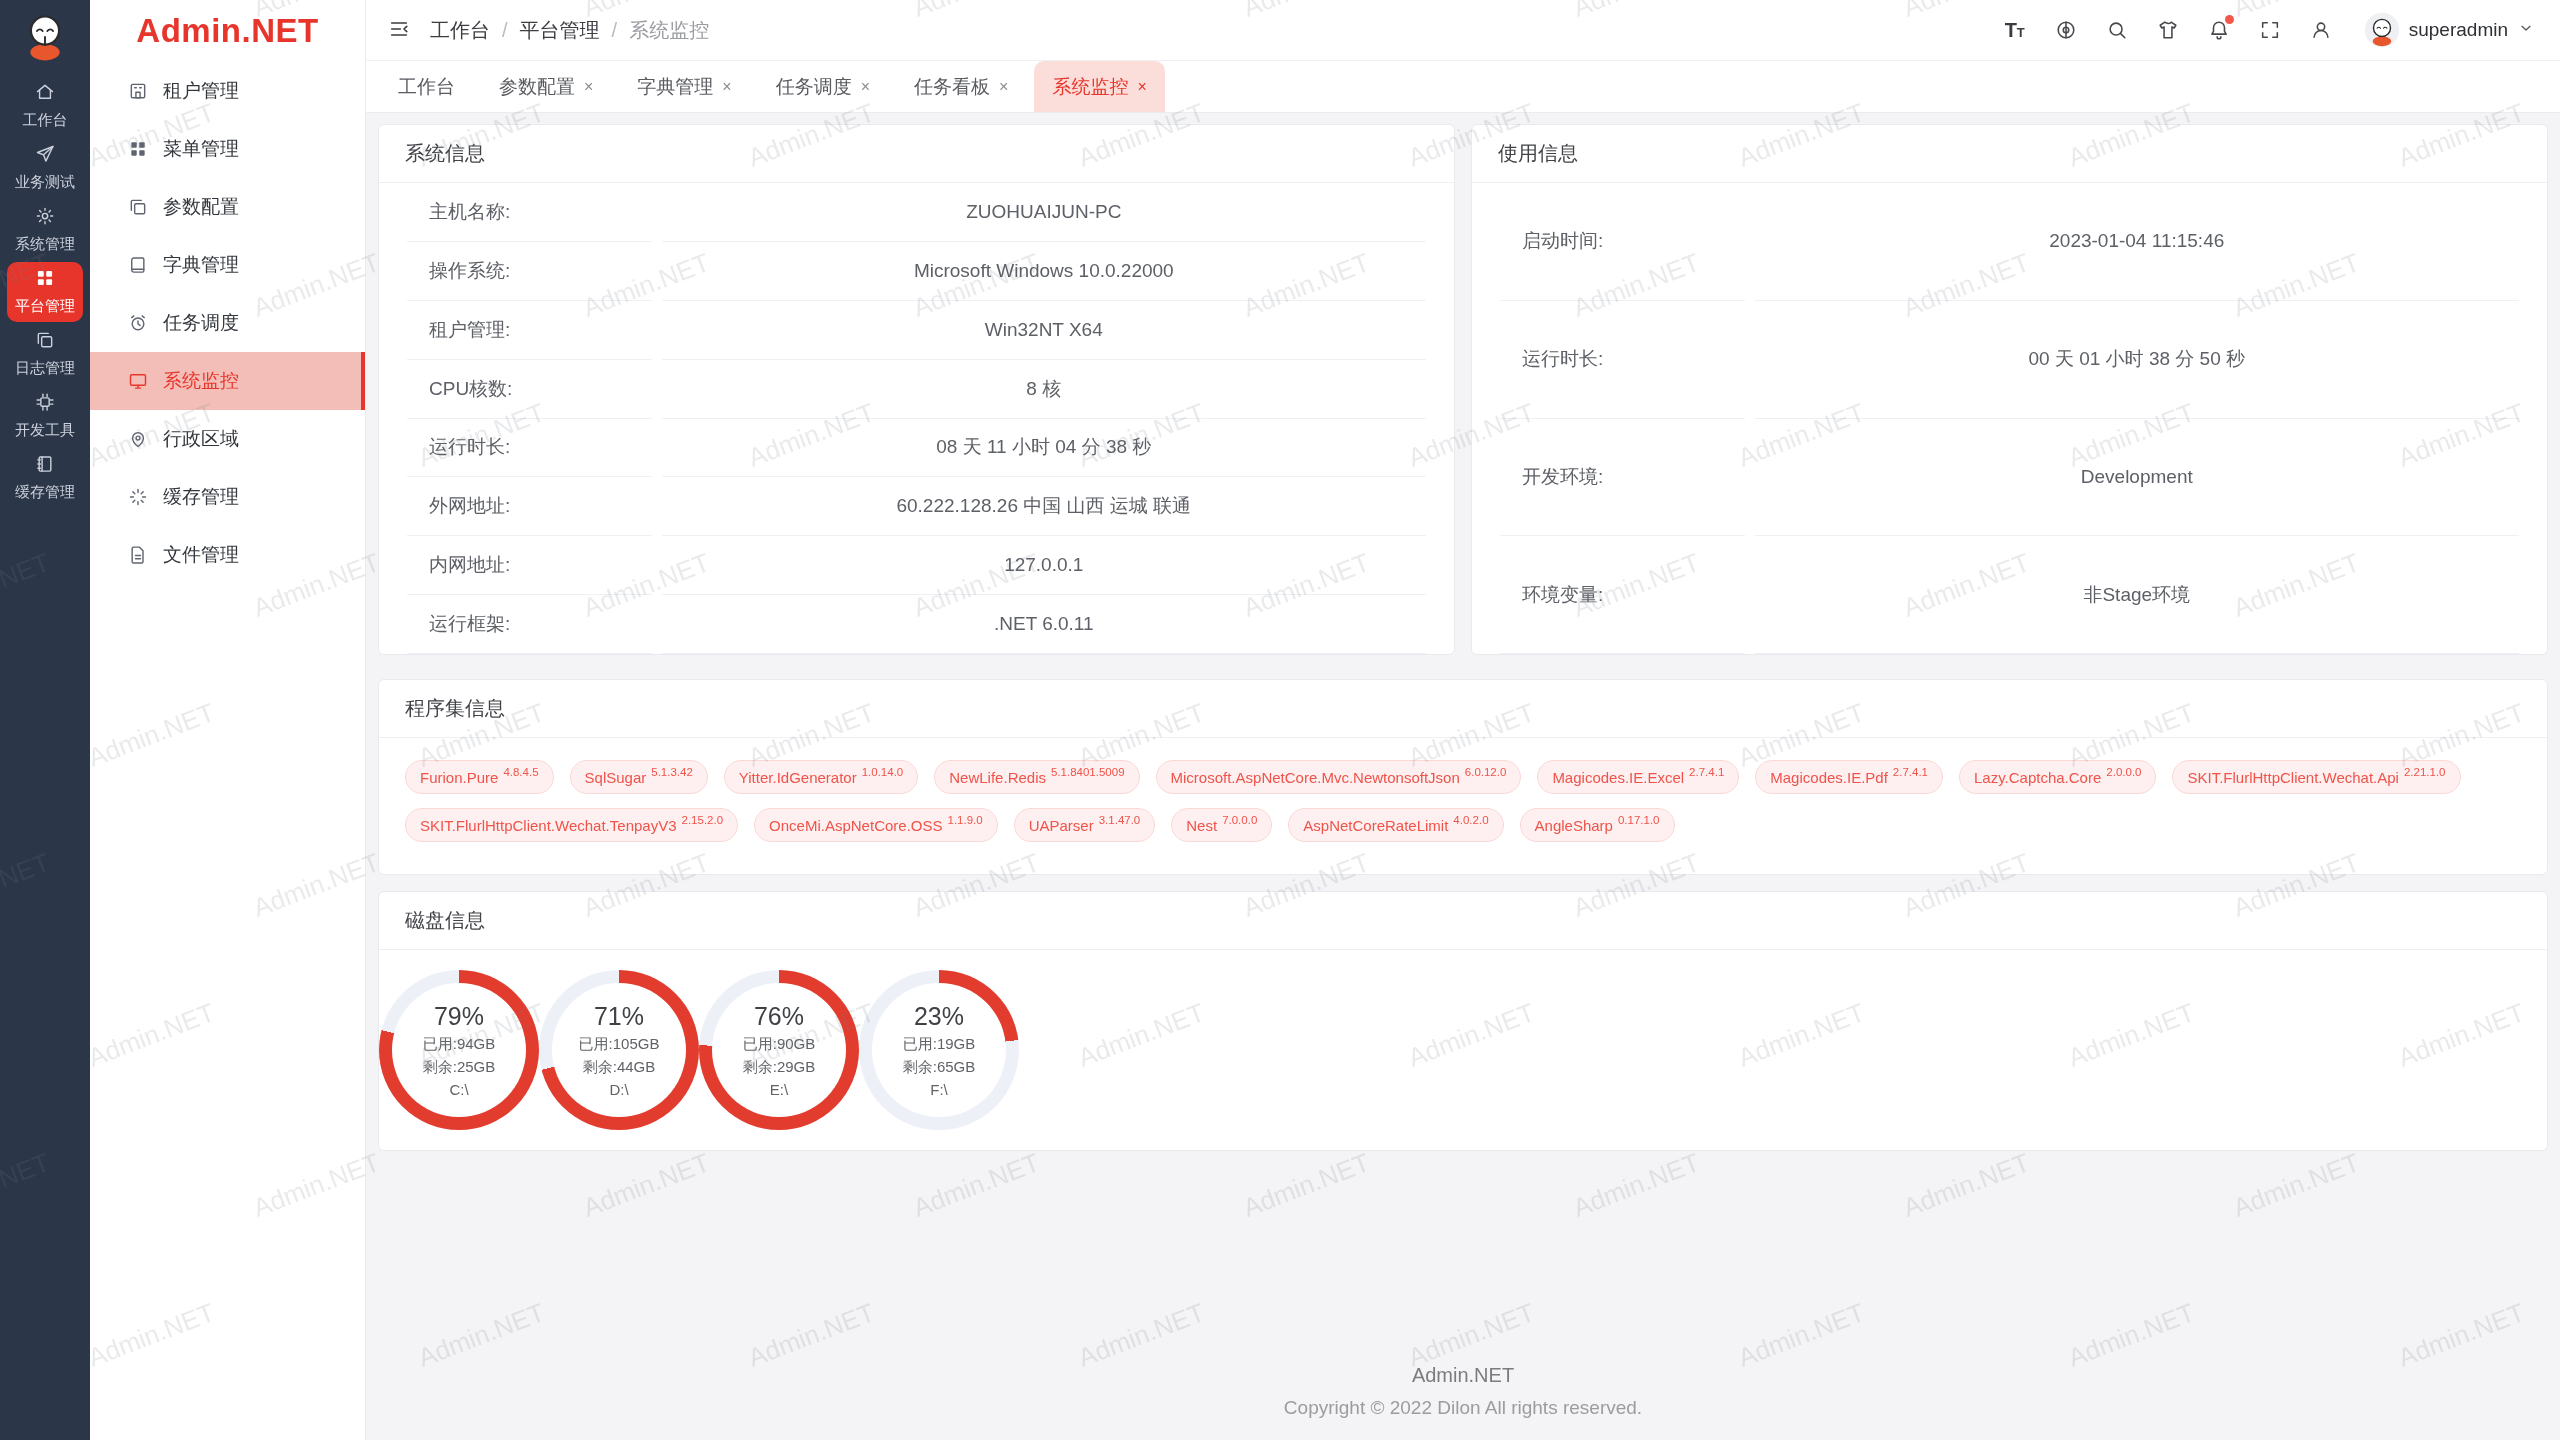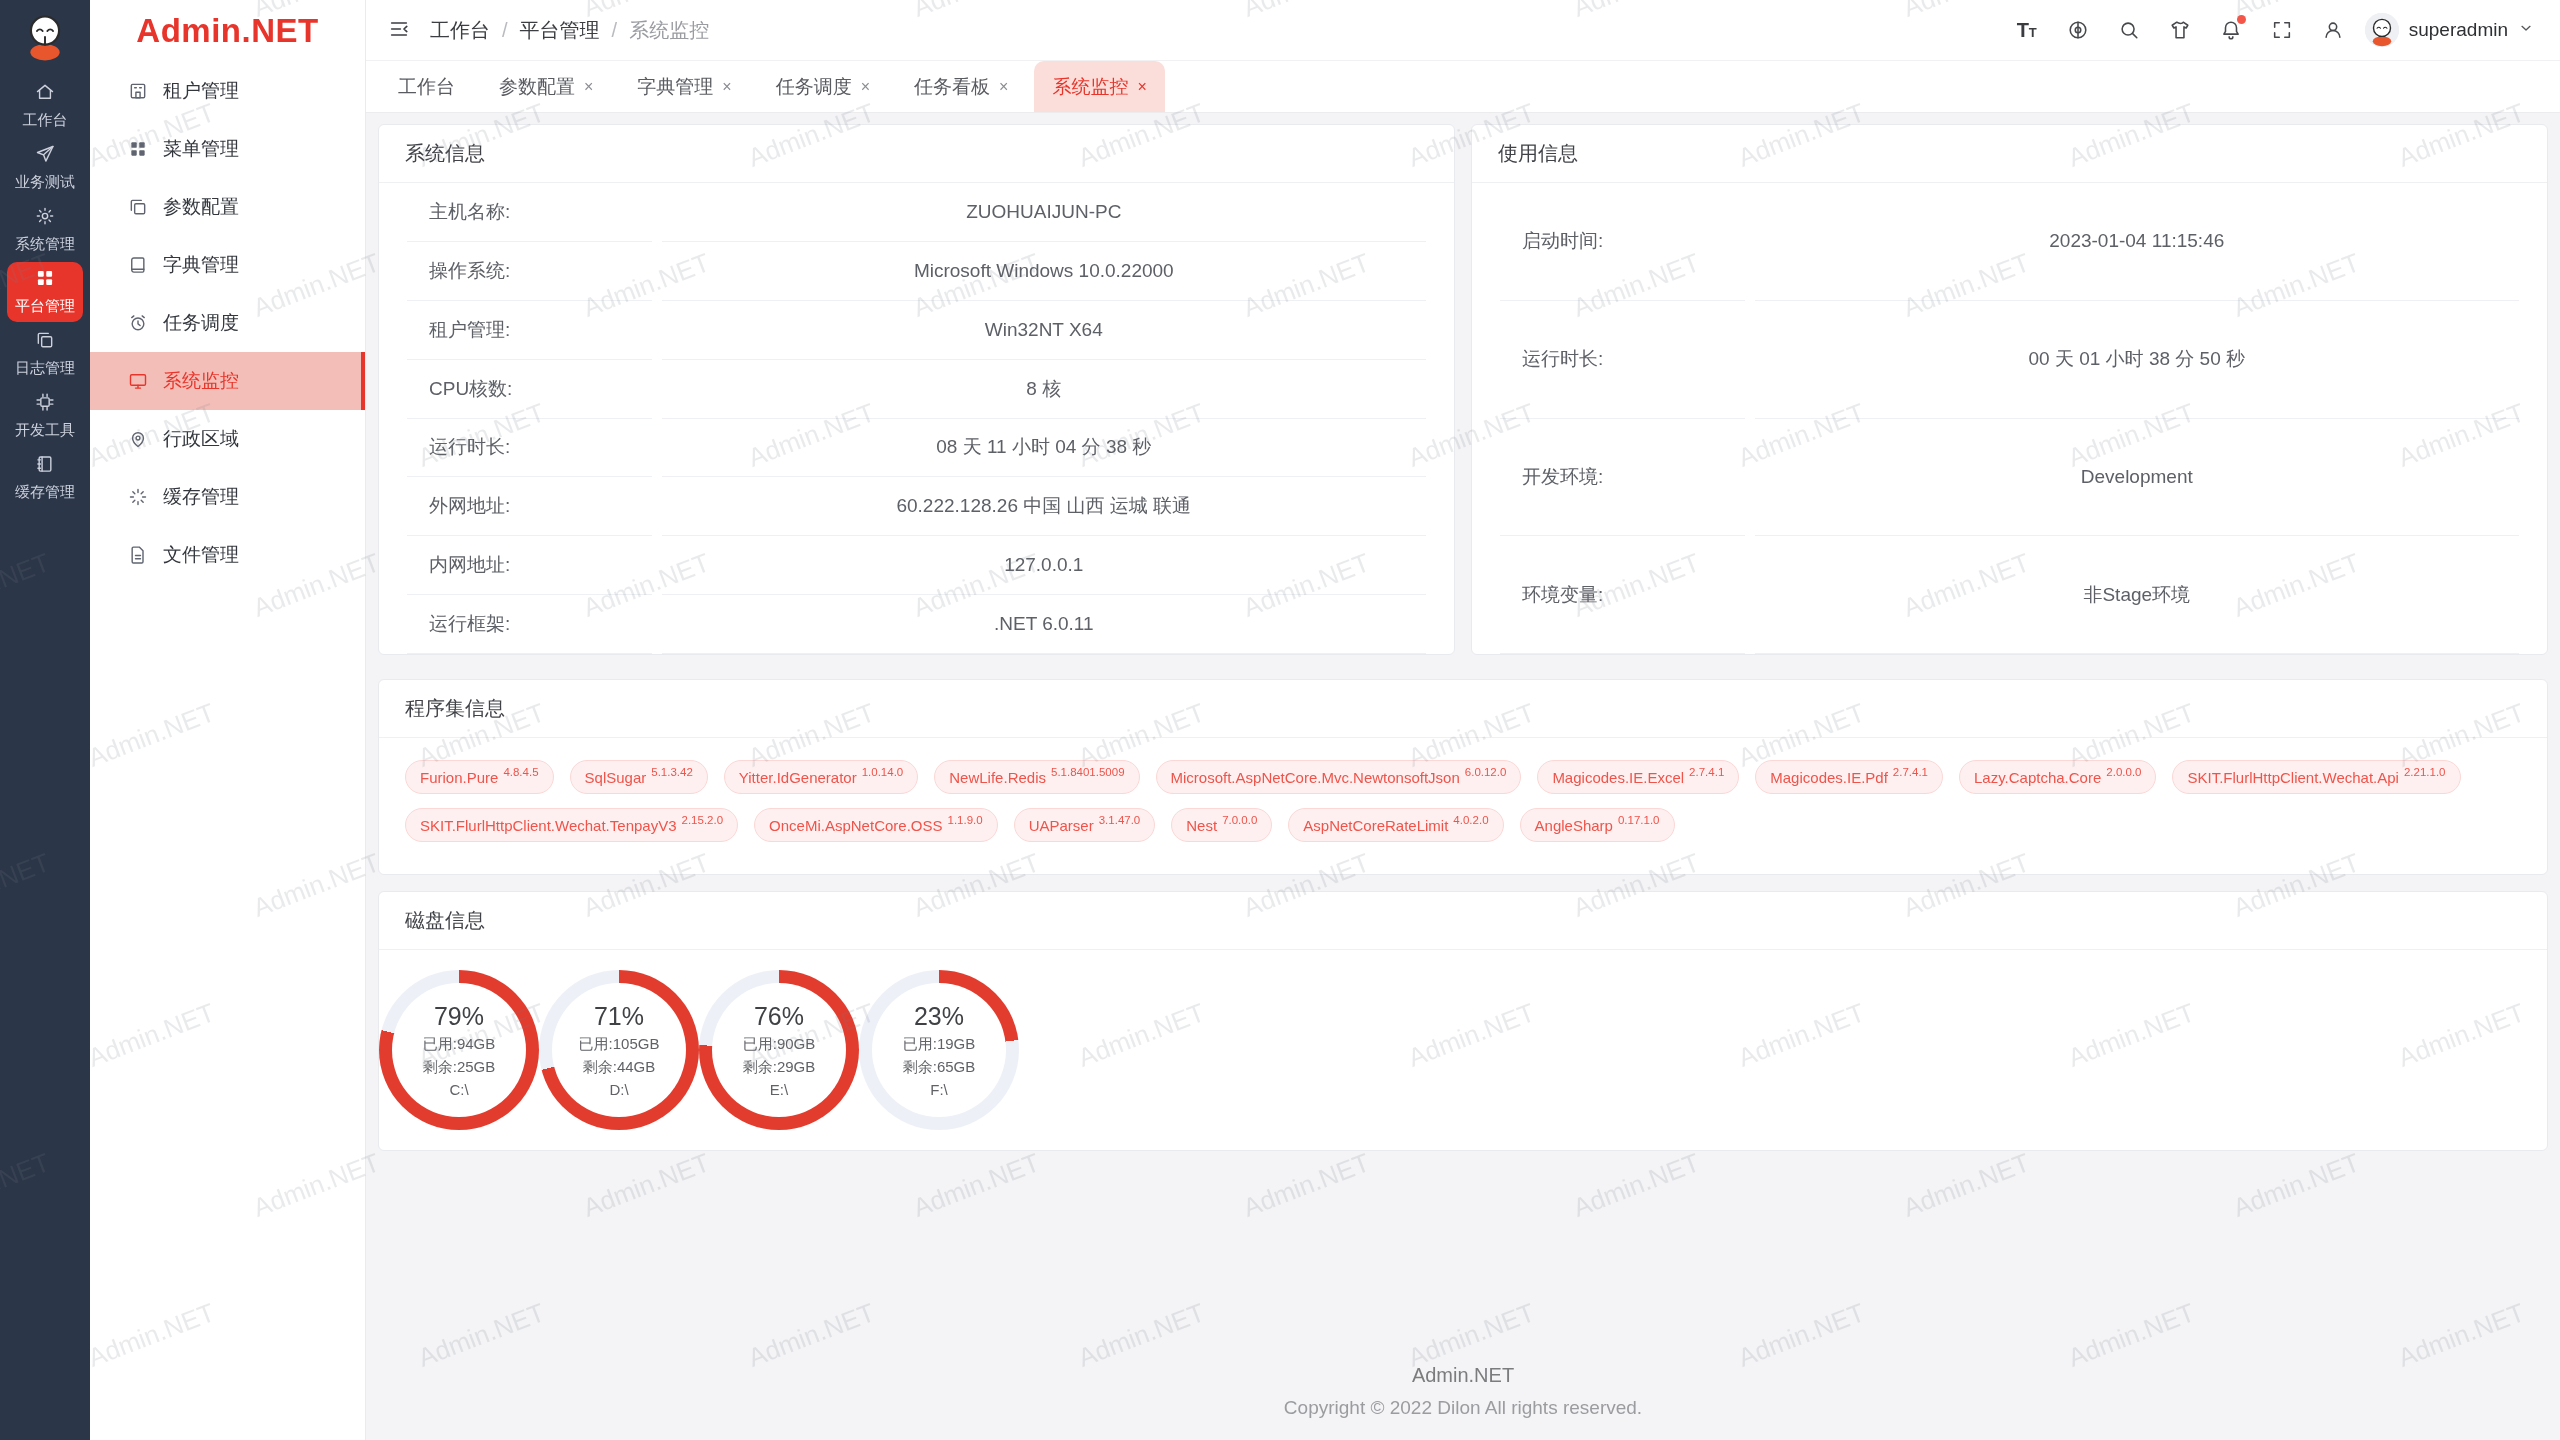--- a/index.html
+++ b/index.html
@@ -26,21 +26,21 @@
   
   .main { flex:1; min-width:0; display:flex; flex-direction:column; background:#f4f4f6; }
   .topbar { height:60px; background:#fff; display:flex; align-items:center; justify-content:space-between; padding:0 26px 0 22px; flex-shrink:0; }
   .tb-left { display:flex; align-items:center; gap:18px; }
   .collapse-btn { width:24px; height:24px; color:#3a3c40; cursor:pointer; }
   .collapse-btn svg { width:22px; height:22px; }
   .breadcrumb { display:flex; align-items:center; gap:12px; font-size:20px; color:#3c3e42; }
   .crumb { cursor:pointer; }
   .crumb.muted { color:#9a9ca1; cursor:default; }
   .crumb-sep { color:#b9bbc0; }
-  .tb-right { display:flex; align-items:center; gap:20px; }
+  .tb-right { display:flex; align-items:center; gap:32px; }
   .tb-icon { width:24px; height:24px; color:#46484c; position:relative; display:flex; align-items:center; justify-content:center; cursor:pointer; }
   .tb-icon svg { width:22px; height:22px; }
   .tb-icon .dot { position:absolute; top:-3px; right:-3px; width:9px; height:9px; border-radius:50%; background:#f5564a; }
   .tt { font-weight:700; font-size:20px; line-height:1; color:#3a3c40; }
   .tt small { font-size:13px; font-weight:700; }
   .user-box { display:flex; align-items:center; gap:10px; cursor:pointer; }
   .avatar { width:34px; height:34px; border-radius:50%; background:#eef0f3; overflow:hidden; flex-shrink:0; }
   .username { font-size:19px; color:#2e3033; }
   .caret svg { width:16px; height:16px; color:#55575b; }
 

